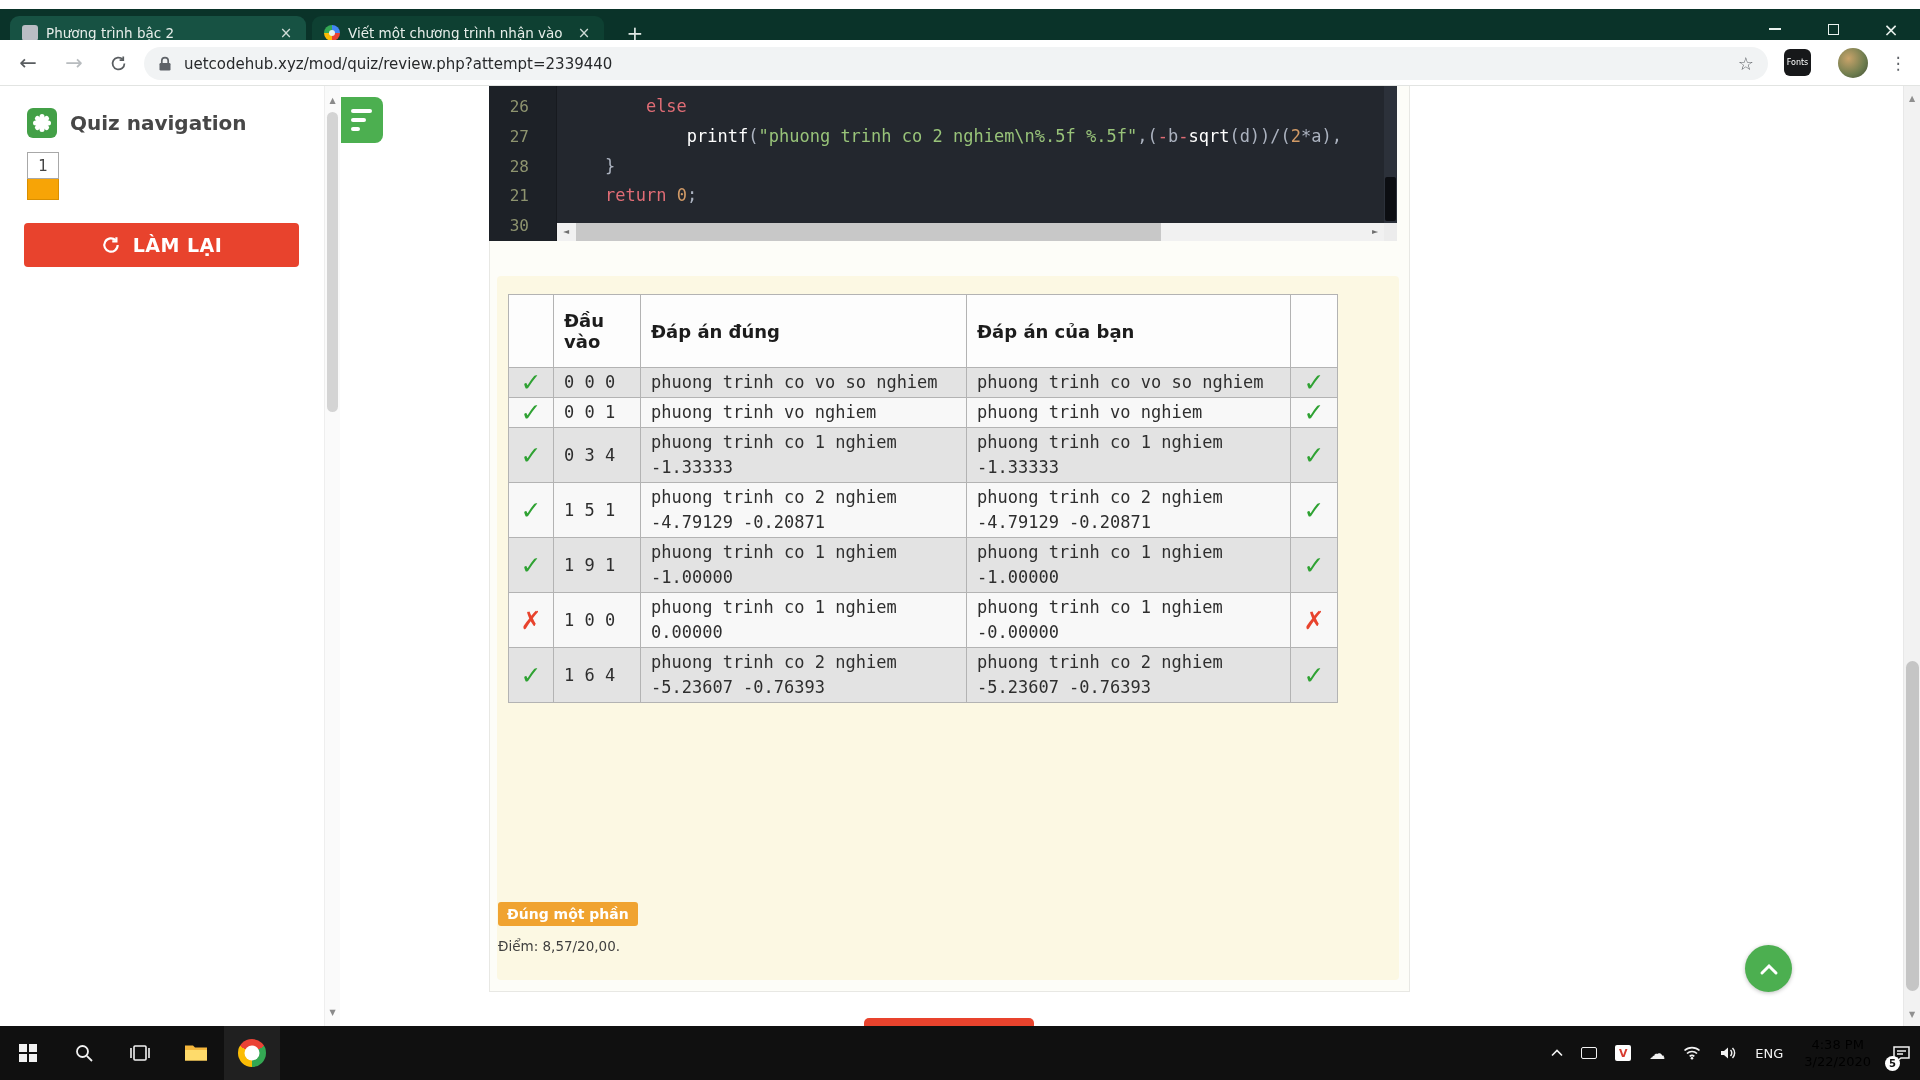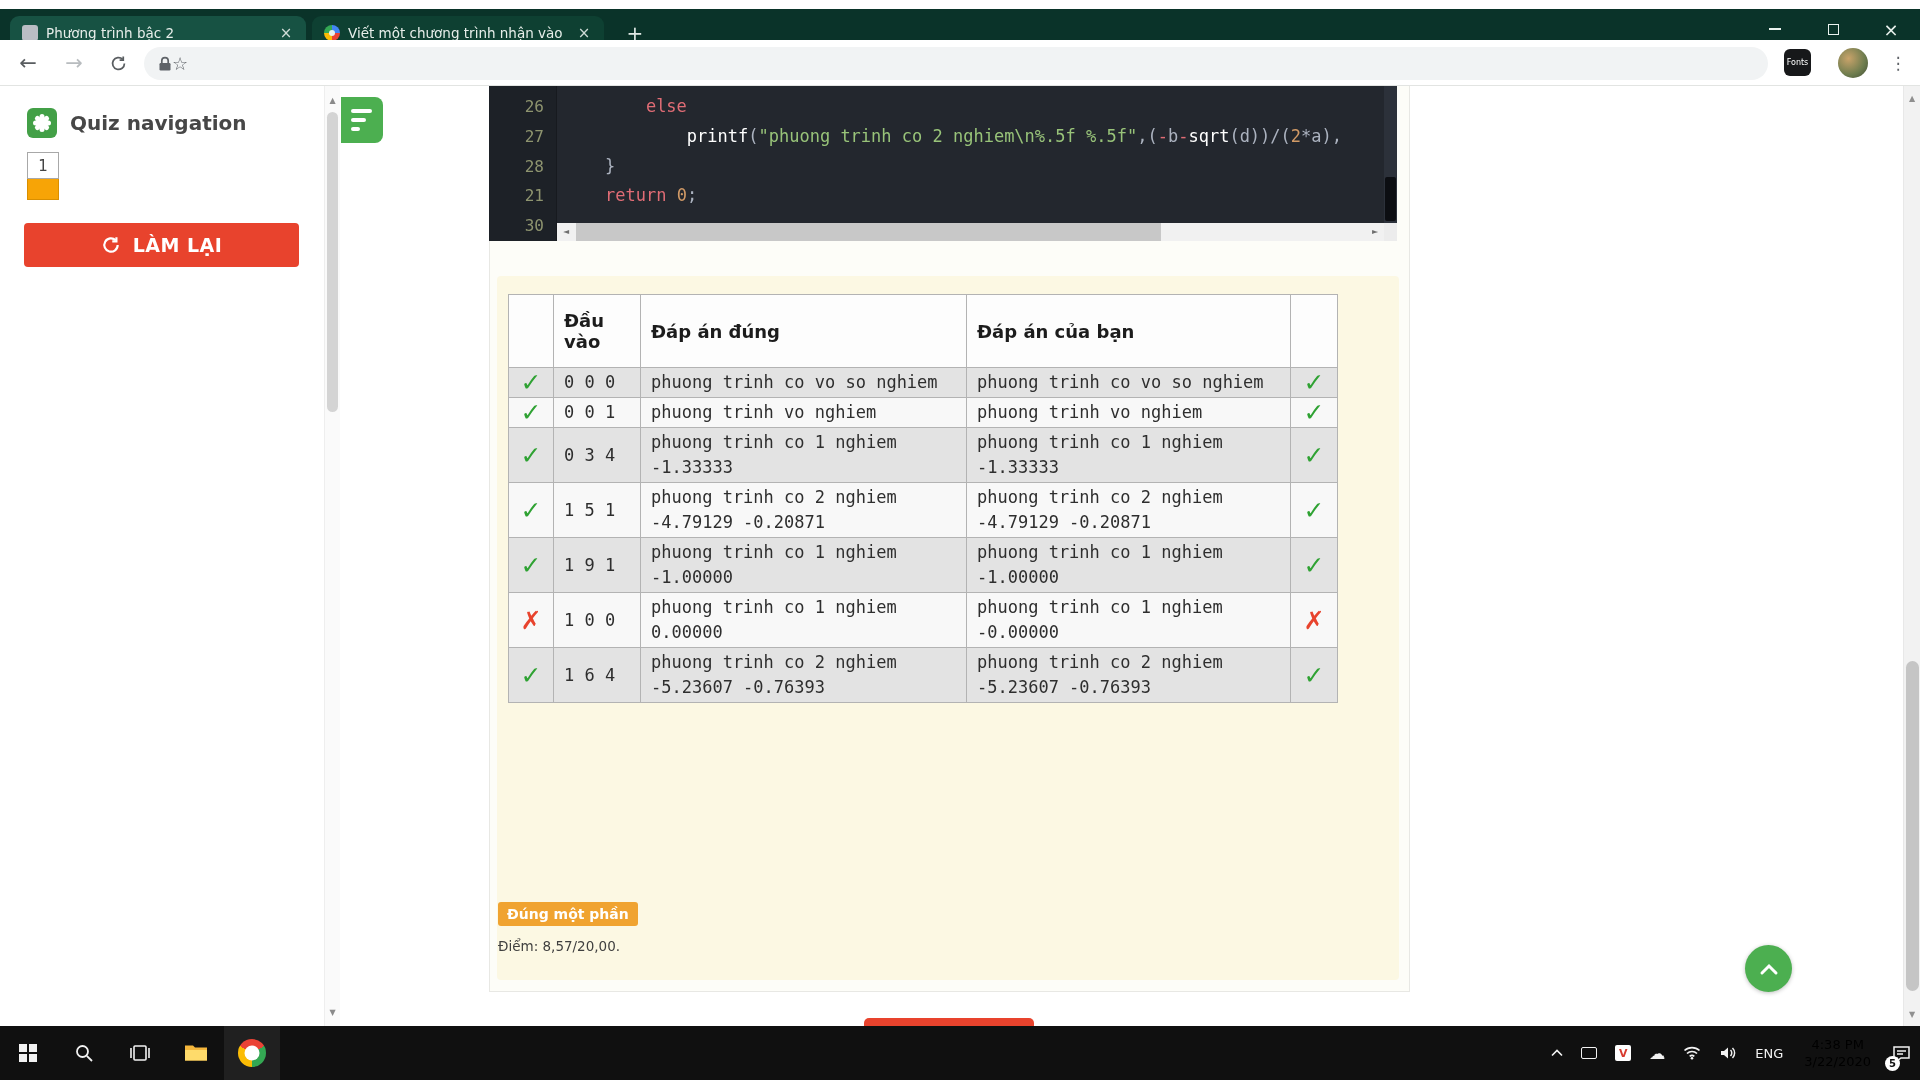--- a/index.html
+++ b/index.html
@@ -57,21 +57,21 @@
   .content-toggle{position:absolute;left:341px;top:11px;width:42px;height:46px;background:#4caf50;border-radius:0 8px 8px 0;display:flex;flex-direction:column;justify-content:center;gap:5px;padding-left:10px;}
   .content-toggle i{height:4px;background:#fff;border-radius:2px;}
   .t1{width:21px;}.t2{width:15px;}.t3{width:9px;}
 
   
   .card{position:absolute;left:489px;top:0;width:921px;height:906px;background:#fdfdf8;border:1px solid #e8e8e4;border-top:none;}
 
   
   .editor{position:absolute;left:-1px;top:0;width:908px;height:155px;background:#23272e;overflow:hidden;}
   .gutter{position:absolute;left:0;top:0;width:68px;height:100%;background:#1d2127;border-right:1px solid #171a1f;}
-  .gutter-nums{position:absolute;top:6px;left:0;width:68px;text-align:right;padding-right:13px;font-family:"DejaVu Sans Mono",monospace;font-size:16px;line-height:29.8px;color:#8e946f;}
+  .gutter-nums{position:absolute;top:6px;left:0;width:68px;text-align:right;padding-right:28px;font-family:"DejaVu Sans Mono",monospace;font-size:16px;line-height:29.8px;color:#8e946f;}
   .codelines{position:absolute;left:69px;top:6px;right:13px;bottom:18px;overflow:hidden;font-family:"DejaVu Sans Mono",monospace;font-size:17px;line-height:29.8px;white-space:pre;padding-left:6px;}
   .c-pl{color:#abb2bf;}.c-kw{color:#e06c75;}.c-fn{color:#ffffff;}.c-st{color:#98c379;}.c-nu{color:#d19a66;}.c-op{color:#e06c75;}
   .ed-vscroll{position:absolute;right:0;top:0;width:13px;height:100%;background:#2c313a;}
   .ed-vthumb{position:absolute;left:1px;bottom:20px;width:11px;height:44px;background:#0c0e12;border-radius:2px;}
   .ed-corner{position:absolute;right:0;bottom:0;width:13px;height:18px;background:#ececec;}
   .ed-hscroll{position:absolute;left:68px;right:13px;bottom:0;height:18px;background:#f1f1f1;}
   .hs-arr{position:absolute;top:0;width:18px;height:18px;color:#6f6f6f;font-size:8px;line-height:18px;text-align:center;}
   .hs-left{left:0;}.hs-right{right:0;}
   .hs-thumb{position:absolute;left:19px;top:0;width:585px;height:18px;background:#c8c8c8;}
 
@@ -150,20 +150,21 @@
       <svg width="19" height="19" viewBox="0 0 24 24">
           <path d="M19.5 12a7.5 7.5 0 1 1-2.2-5.3" fill="none" stroke="#595d60" stroke-width="2.2"></path>
           <path d="M18 3v4.6h-4.6" fill="none" stroke="#595d60" stroke-width="2.2"></path>
         </svg>
     </div>
     <div class="omnibox">
       <svg width="14" height="16" viewBox="0 0 14 16">
           <rect x="1.5" y="7" width="11" height="7.5" rx="1.2" fill="#5f6368"></rect>
           <path d="M3.8 7V4.8a3.2 3.2 0 0 1 6.4 0V7" fill="none" stroke="#5f6368" stroke-width="1.7"></path>
         </svg>
+      <span class="url">uetcodehub.xyz/mod/quiz/review.php?attempt=2339440</span>
       <span class="star">☆</span>
     </div>
     <div class="ext-fonts">Fonts</div>
     <div class="avatar"></div>
     <div class="menu-dots">⋮</div>
   </div>
 
   <div class="content">
 
     <div class="sidebar">

